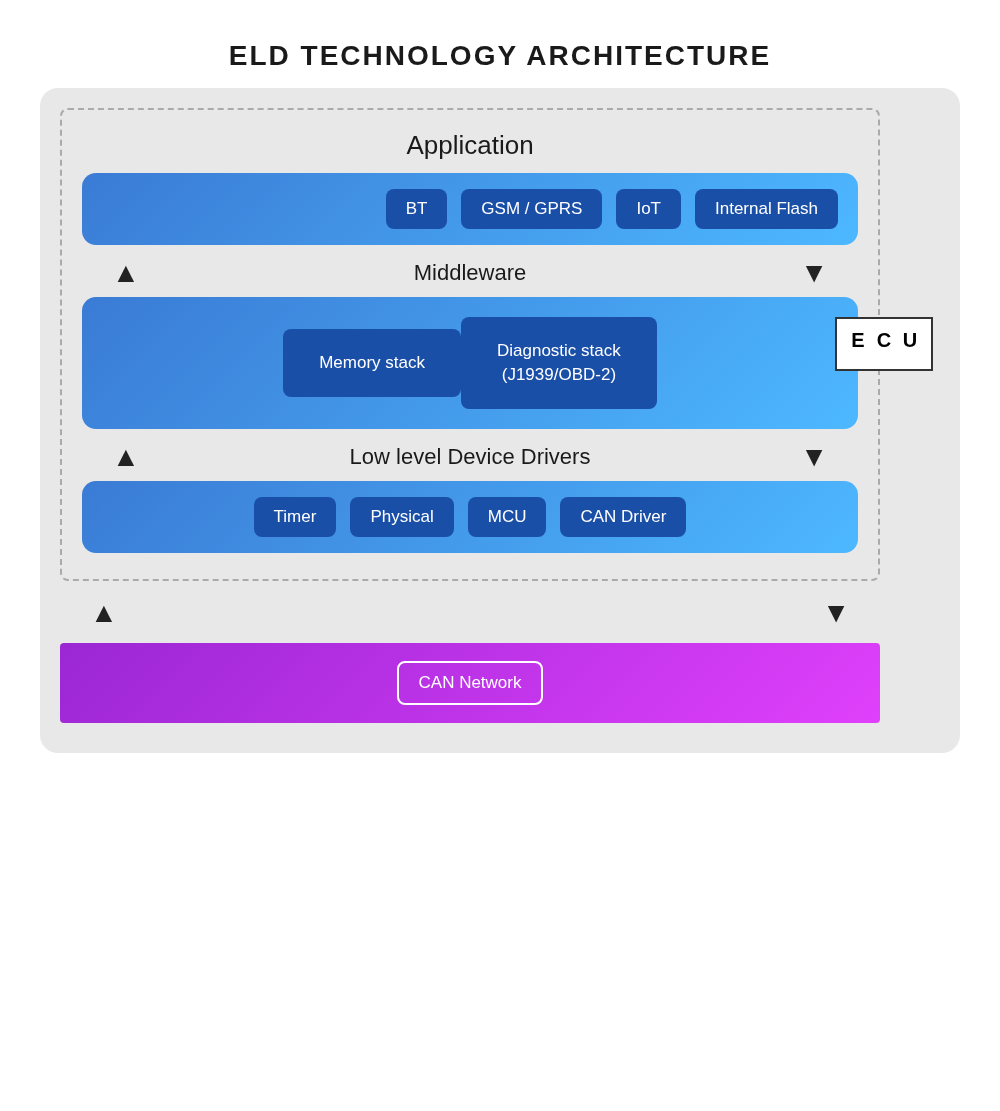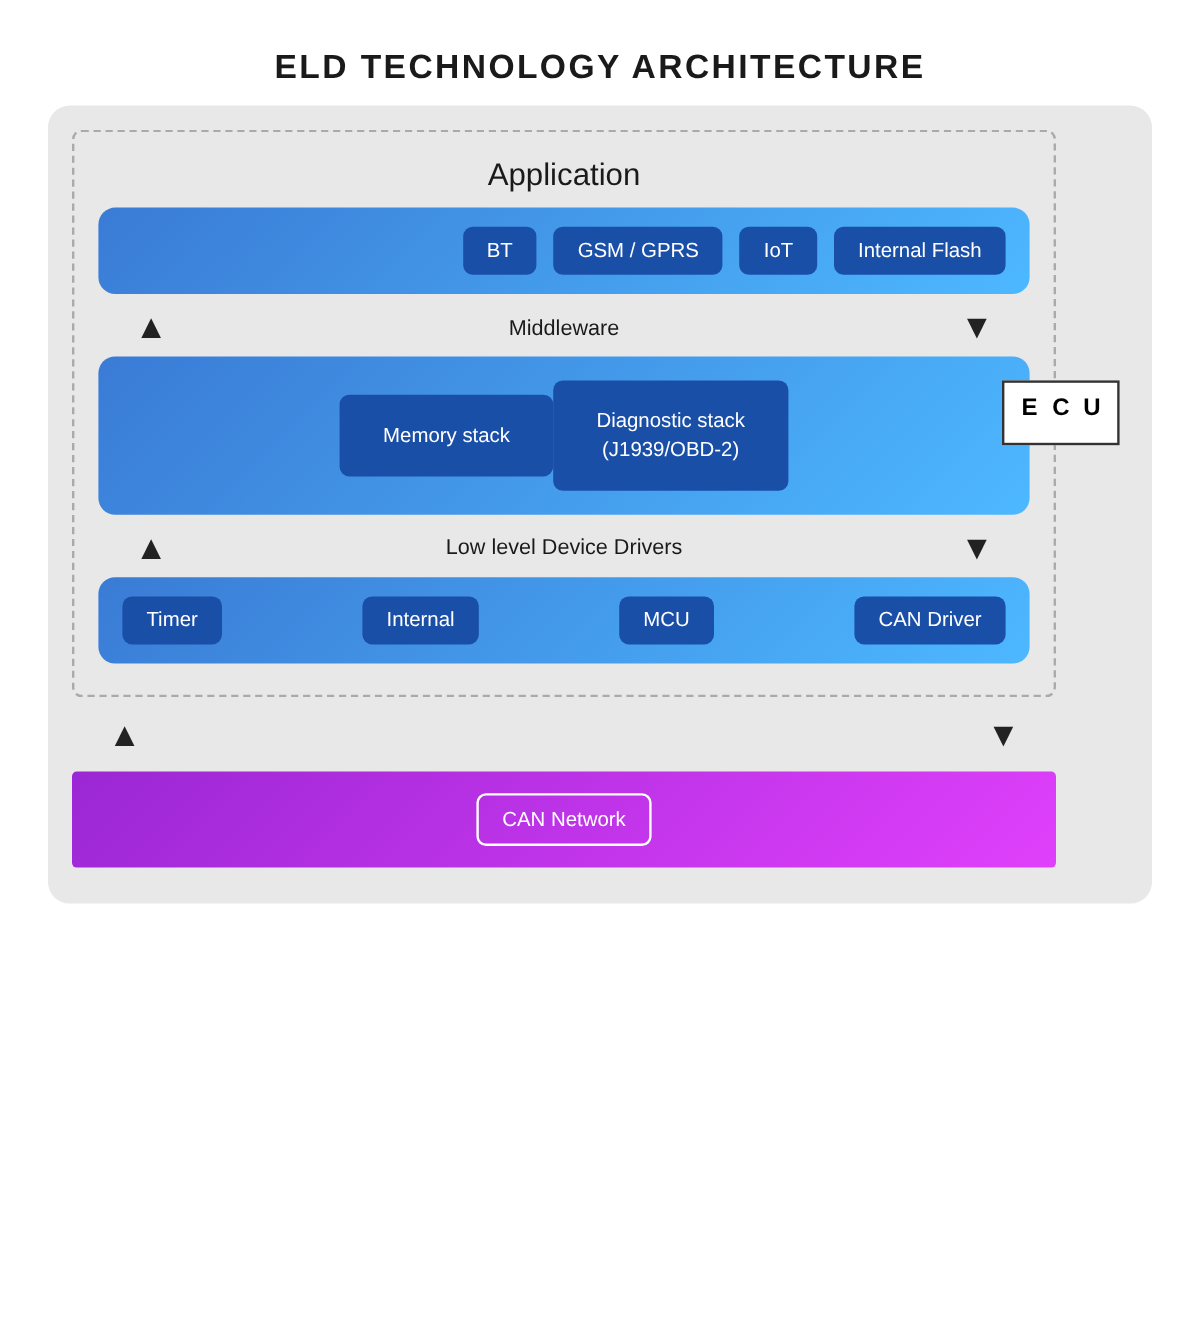--- a/index.html
+++ b/index.html
@@ -121,21 +121,21 @@
       line-height: 1;
     }
 
     .arrow-down {
       font-size: 28px;
       color: #222;
       line-height: 1;
     }
 
     .arrow-label {
-      font-size: 18px;
+      font-size: 22px;
       font-weight: 500;
       color: #1a1a1a;
       text-align: center;
       flex: 1;
     }
 
     
     .middleware-section {
       margin-bottom: 0;
     }
@@ -164,21 +164,21 @@
 
     
     .drivers-bar {
       background: linear-gradient(135deg, #3a7bd5 0%, #4db8ff 100%);
       border-radius: 14px;
       padding: 16px 20px;
       display: flex;
       flex-direction: row;
       gap: 14px;
       align-items: center;
-      justify-content: space-between;
+      justify-content: center;
     }
 
     
     .physical-section {
       margin-top: 4px;
     }
 
     .purple-bar {
       background: linear-gradient(135deg, #9b27d4 0%, #e040fb 100%);
       border-radius: 4px;
@@ -229,21 +229,21 @@
 
     <div class="arrow-row">
       <span class="arrow-up">▲</span>
       <span class="arrow-label">Low level Device Drivers</span>
       <span class="arrow-down">▼</span>
     </div>
 
     <div class="section-block">
       <div class="drivers-bar">
         <div class="chip">Timer</div>
-        <div class="chip">Internal</div>
+        <div class="chip">Physical</div>
         <div class="chip">MCU</div>
         <div class="chip">CAN Driver</div>
       </div>
     </div>
 
   </div>
 
   <div class="arrow-row" style="margin-top:10px; margin-right:60px;">
     <span class="arrow-up">▲</span>
     <span class="arrow-down">▼</span>

